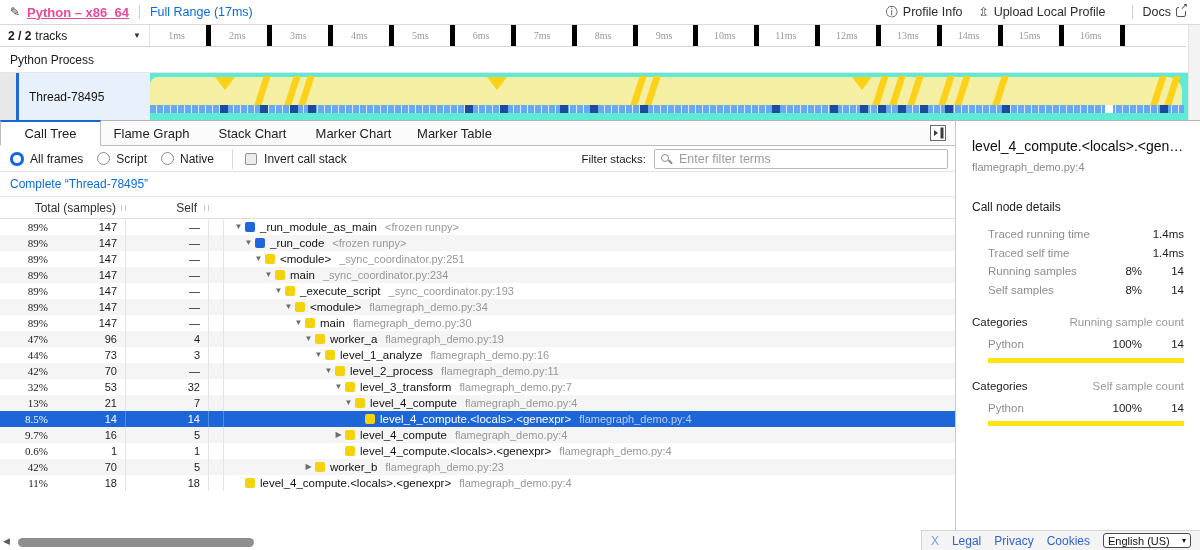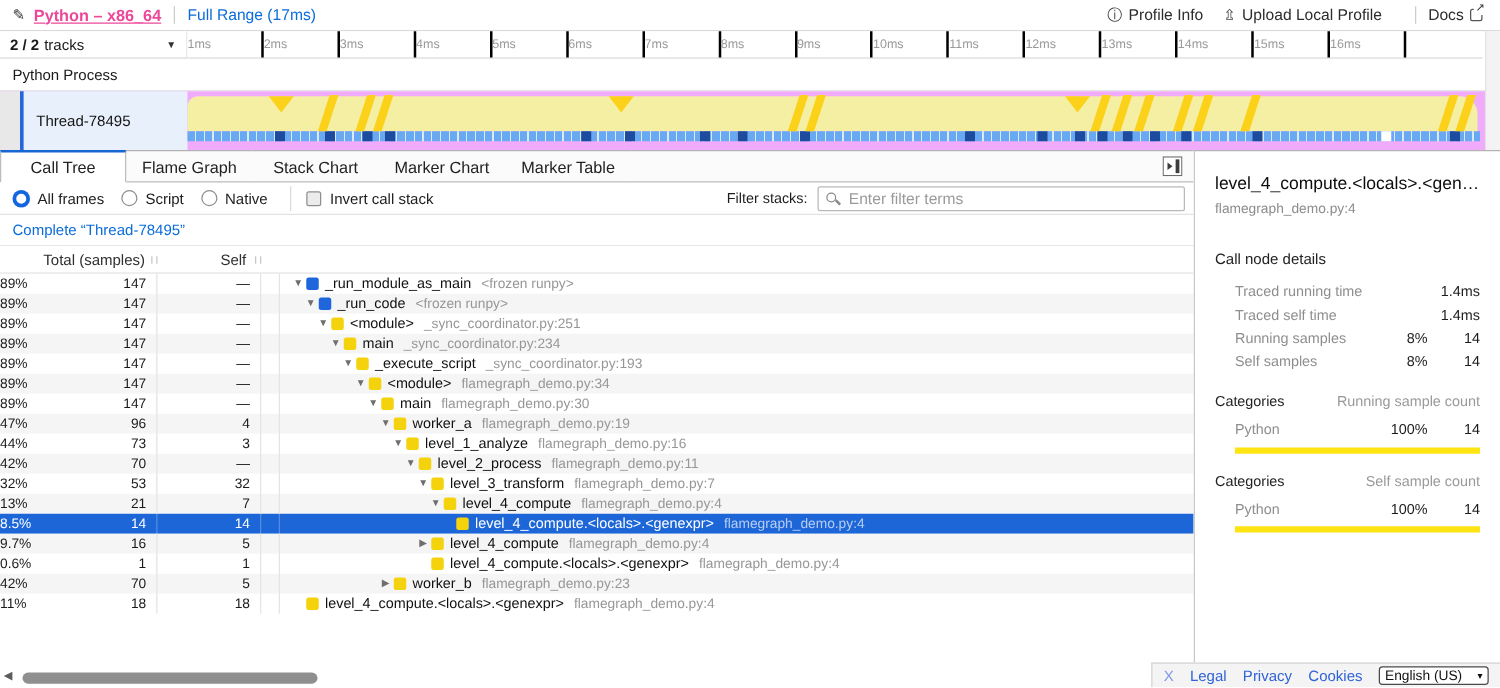--- a/index.html
+++ b/index.html
@@ -22,28 +22,28 @@
   .ext-box::after { content:"\2197"; position:absolute; right:-3px; top:-7px; font-size:9px; color:#333; background:#fff; padding-left:1px; }
   .topbar .last { margin-right:14px; }
   
   .tracks-box { position:absolute; left:0; top:25px; width:150px; height:22px;
     display:flex; align-items:center; padding:0 8px; border-bottom:1px solid #d5d5d5; border-right:1px solid #e2e2e2; cursor:pointer; background:#fff; }
   .tracks-box .cnt { font-size:12px; font-weight:bold; color:#1a1a1a; }
   .tracks-box .lbl { font-size:12px; color:#1a1a1a; margin-left:4px; }
   .tracks-box .chev { margin-left:auto; font-size:8px; color:#333; }
   .ruler { position:absolute; left:150px; top:25px; width:1036px; height:22px; display:flex;
     border-bottom:1px solid #d5d5d5; background:#fff; }
-  .tick { height:21px; border-right:2px solid #000000; display:flex; align-items:center;
-    justify-content:flex-start; padding-right:3px; color:#9a9a9a; font-size:10px; flex:none; }
+  .tick { height:21px; border-right:5px solid #000000; display:flex; align-items:center;
+    justify-content:center; padding-right:3px; color:#9a9a9a; font-size:10px; flex:none;font-family:Liberation Serif, serif; }
   .vscroll { position:absolute; left:1188px; top:25px; width:12px; height:95px;
     background:#f3f3f3; border-left:1px solid #e3e3e3; }
   
   .process-row { position:absolute; left:0; top:47px; width:1188px; height:26px; background:#fff;
     border-bottom:1px solid #e5e5e5; display:flex; align-items:center; padding-left:10px; font-size:12px; color:#1a1a1a; }
-  .thread-row { position:absolute; left:0; top:73px; width:1188px; height:47px; background:#f0abfc; }
+  .thread-row { position:absolute; left:0; top:73px; width:1188px; height:47px; background:#5eead4; }
   .thread-indent { position:absolute; left:0; top:0; width:16px; height:47px; background:#e8e8e8; }
   .thread-accent { position:absolute; left:16px; top:0; width:3px; height:47px; background:#2268d8; }
   .thread-label { position:absolute; left:19px; top:0; width:131px; height:47px; background:#e7f0fb;
     display:flex; align-items:center; padding-left:10px; font-size:12px; color:#141414; cursor:pointer; }
   .thread-graph { position:absolute; left:150px; top:0; width:1036px; height:47px; cursor:pointer; }
   .activity { position:absolute; left:0; right:4px; top:4px; height:28px; background:#f4efa3;
     border-radius:8px 14px 0 0; }
   .marker-triangle { position:absolute; top:4px; width:0; height:0;
     border-left:10px solid transparent; border-right:10px solid transparent; border-top:13px solid #fcd119; }
   .marker-slash { position:absolute; top:3px; width:7px; height:29px; background:#fcd119; transform:skewX(-18deg); }
@@ -84,21 +84,21 @@
     border-bottom:1px solid #e0e0e0; background:#fff; }
   .h-total { width:126px; text-align:right; padding-right:10px; position:relative; }
   .h-self  { width:83px;  text-align:right; padding-right:12px; position:relative; }
   .h-strip { width:15px; position:relative; }
   .h-total::after, .h-self::after, .h-strip::after { content:""; position:absolute; right:0; top:4px; bottom:4px; width:1px; background:#c6c6c6; }
   .h-total::before, .h-self::before { content:""; position:absolute; right:4px; top:4px; bottom:4px; width:1px; background:#c6c6c6; }
   
   .tree-row { display:flex; height:16px; line-height:16px; font-size:11px; color:#1b1b1b; cursor:pointer; background:#fff; }
   .tree-row.alt { background:#f5f5f5; }
   .tree-row.selected { background:#1c66d8; color:#fff; }
-  .c-pct { width:48px; text-align:left; flex:none; }
+  .c-pct { width:48px; text-align:right; flex:none;font-family:Liberation Serif, serif; }
   .c-cnt { width:78px; text-align:right; padding-right:8px; border-right:1px solid #e4e4e4; flex:none; }
   .c-self { width:83px; text-align:right; padding-right:8px; border-right:1px solid #e4e4e4; flex:none; }
   .c-strip { width:15px; border-right:1px solid #e4e4e4; flex:none; }
   .selected .c-cnt, .selected .c-self, .selected .c-strip { border-right-color:rgba(255,255,255,.25); }
   .tree-cell { flex:1; display:flex; align-items:center; overflow:hidden; white-space:nowrap; }
   .twisty { width:13px; font-size:8px; color:#6e6e6e; text-align:center; flex:none; }
   .sq { width:10px; height:10px; border-radius:2px; margin-right:5px; flex:none; }
   .sq.blue { background:#1f66dd; } .sq.yellow { background:#f4d20c; }
   .fname { color:#111; font-size:11.5px; }
   .floc { margin-left:8px; color:#979797; font-size:11px; }

